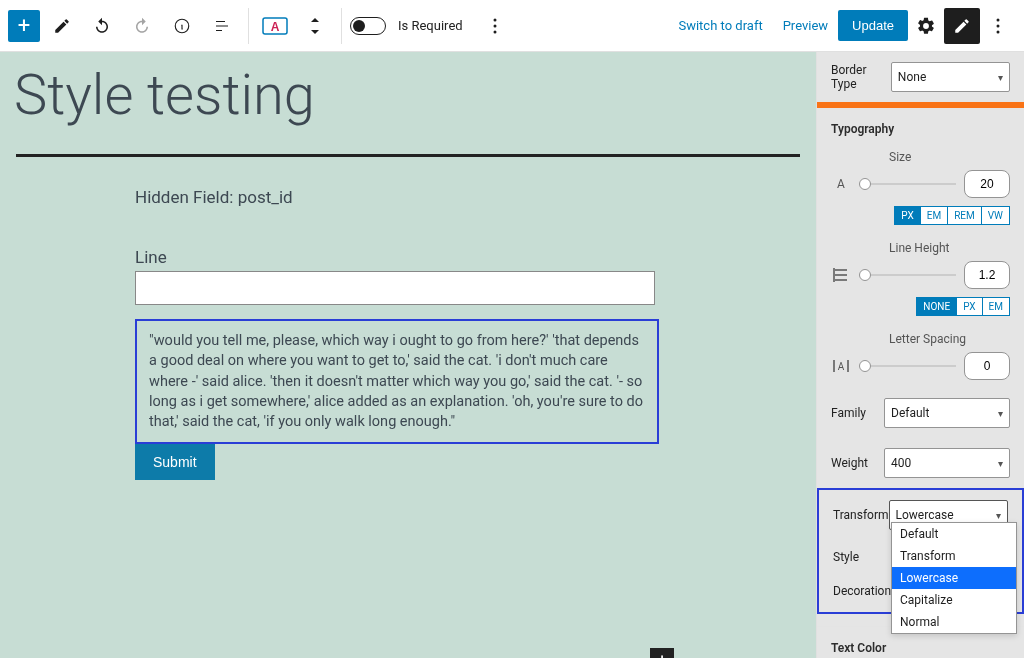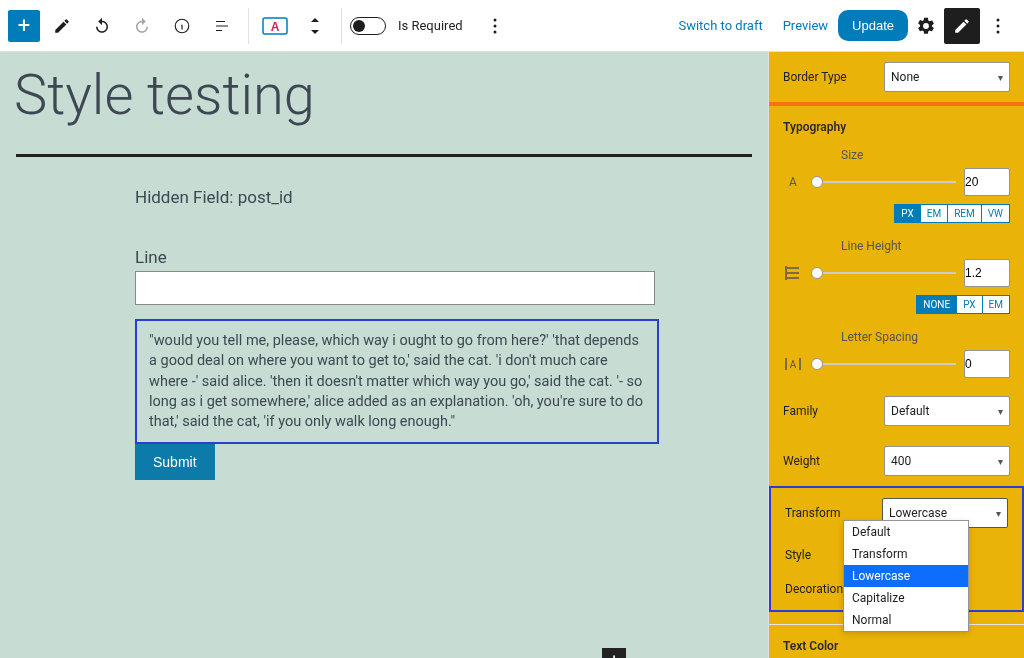--- a/index.html
+++ b/index.html
@@ -8,48 +8,48 @@
 .topbar { height: 52px; border-bottom: 1px solid #e0e0e0; display: flex; align-items: center; padding: 0 8px; gap: 4px; }
 .topbar-left { display: flex; align-items: center; gap: 4px; }
 .topbar-right { margin-left: auto; display: flex; align-items: center; gap: 0; }
 .icon-btn { width: 36px; height: 36px; display: flex; align-items: center; justify-content: center; cursor: pointer; border-radius: 2px; border: none; background: transparent; }
 .add-btn { background: #007cba; color: #fff; width: 32px; height: 32px; border-radius: 2px; display: flex; align-items: center; justify-content: center; font-size: 22px; }
 .divider-v { width: 1px; height: 36px; background: #e0e0e0; margin: 0 4px; }
 .toggle { width: 36px; height: 18px; border: 1px solid #1e1e1e; border-radius: 10px; position: relative; display: inline-block; }
 .toggle::before { content: ""; position: absolute; left: 2px; top: 2px; width: 12px; height: 12px; border-radius: 50%; background: #1e1e1e; }
 .required-label { font-size: 13px; color: #222; margin-left: 8px; }
 .top-link { color: #007cba; font-size: 13px; cursor: pointer; padding: 6px 10px; }
-.update-btn { background: #007cba; color: #fff; border: none; padding: 8px 14px; font-size: 13px; cursor: pointer; border-radius: 10px; }
+.update-btn { background: #007cba; color: #fff; border: none; padding: 8px 14px; font-size: 13px; cursor: pointer; border-radius: 2px; }
 .top-icon-dark { background: #1e1e1e; color: #fff; width: 36px; height: 36px; display: flex; align-items: center; justify-content: center; border-radius: 2px; }
 
 .main { display: flex; height: calc(658px - 52px); }
 .canvas { flex: 1; background: #c7ddd4; overflow: auto; position: relative; }
 .title { font-size: 56px; font-weight: 300; color: #3d4852; padding: 10px 14px 20px; }
 .hr { height: 3px; background: #222; margin: 6px 16px 30px; }
 .form-wrap { width: 540px; margin: 30px auto 0 135px; }
 .hidden-field { font-size: 17px; color: #3d4852; margin-bottom: 40px; }
 .text-label { font-size: 17px; color: #3d4852; margin-bottom: 4px; }
 .text-input { width: 520px; height: 34px; border: 1px solid #888; background: #fff; }
 .text-block { width: 524px; border: 2px solid #2a3ed6; margin-top: 14px; padding: 10px 12px; font-size: 14.5px; line-height: 1.4; color: #3d4852; }
 .submit-btn { background: #0d7ba9; color: #fff; border: none; padding: 10px 18px; font-size: 14px; cursor: pointer; }
 .block-add { position: absolute; right: 142px; top: 596px; width: 24px; height: 24px; background: #222; color: #fff; display: flex; align-items: center; justify-content: center; font-size: 18px; }
 
-.sidebar { width: 256px; border-left: 1px solid #e0e0e0; overflow-y: auto; padding: 0; font-size: 12px; background: #eab308; }
+.sidebar { width: 208px; border-left: 1px solid #e0e0e0; overflow-y: auto; padding: 0; font-size: 12px; background: #e5e5e5; }
 .sb-row { display: flex; align-items: center; justify-content: space-between; padding: 10px 14px; }
 .sb-label { color: #222; }
 .sb-select { width: 126px; height: 30px; border: 1px solid #949494; border-radius: 2px; font-size: 12px; padding: 0 6px; background: #fff; position: relative; display: flex; align-items: center; justify-content: space-between; cursor: pointer; }
 .sb-select .chev { font-size: 10px; color: #555; }
-.sb-header { padding: 14px 14px 8px; font-weight: 600; color: #2c2c2c; border-top: 4px solid #f97316; }
+.sb-header { padding: 14px 14px 8px; font-weight: 600; color: #2c2c2c; border-top: 6px solid #f97316; }
 .sb-sub { padding: 6px 28px 2px; color: #555; margin-left: 44px; }
 .sb-slider-row { display: flex; align-items: center; gap: 8px; padding: 4px 14px 8px; }
 .sb-slider-icon { width: 20px; display: flex; align-items: center; justify-content: center; color: #555; }
 .sb-slider { flex: 1; height: 14px; position: relative; }
 .sb-slider .track { position: absolute; left: 0; right: 0; top: 6px; height: 2px; background: #ccc; }
 .sb-slider .handle { position: absolute; left: 0; top: 1px; width: 12px; height: 12px; border-radius: 50%; background: #fff; border: 1px solid #949494; }
-.sb-num { width: 46px; height: 28px; border: 1px solid #949494; border-radius: 2px; text-align: left; font-size: 12px; }
+.sb-num { width: 46px; height: 28px; border: 1px solid #949494; border-radius: 8px; text-align: center; font-size: 12px; }
 .unit-group { display: flex; margin-left: auto; padding: 0 14px 10px; justify-content: flex-end; }
 .unit-btn { border: 1px solid #007cba; padding: 3px 6px; font-size: 10px; color: #007cba; background: #fff; cursor: pointer; }
 .unit-btn.active { background: #007cba; color: #fff; }
 .unit-btn + .unit-btn { border-left: none; }
 
 .transform-group { border: 2px solid #2a3ed6; margin: 0; padding: 4px 0 8px; position: relative; }
 .dropdown-open { position: absolute; left: 72px; top: 32px; width: 126px; border: 1px solid #949494; background: #fff; z-index: 10; box-shadow: 0 2px 6px rgba(0,0,0,.15); }
 .dropdown-open .opt { padding: 4px 8px; font-size: 12px; cursor: pointer; }
 .dropdown-open .opt.selected { background: #0d6efd; color: #fff; }
 </style>

